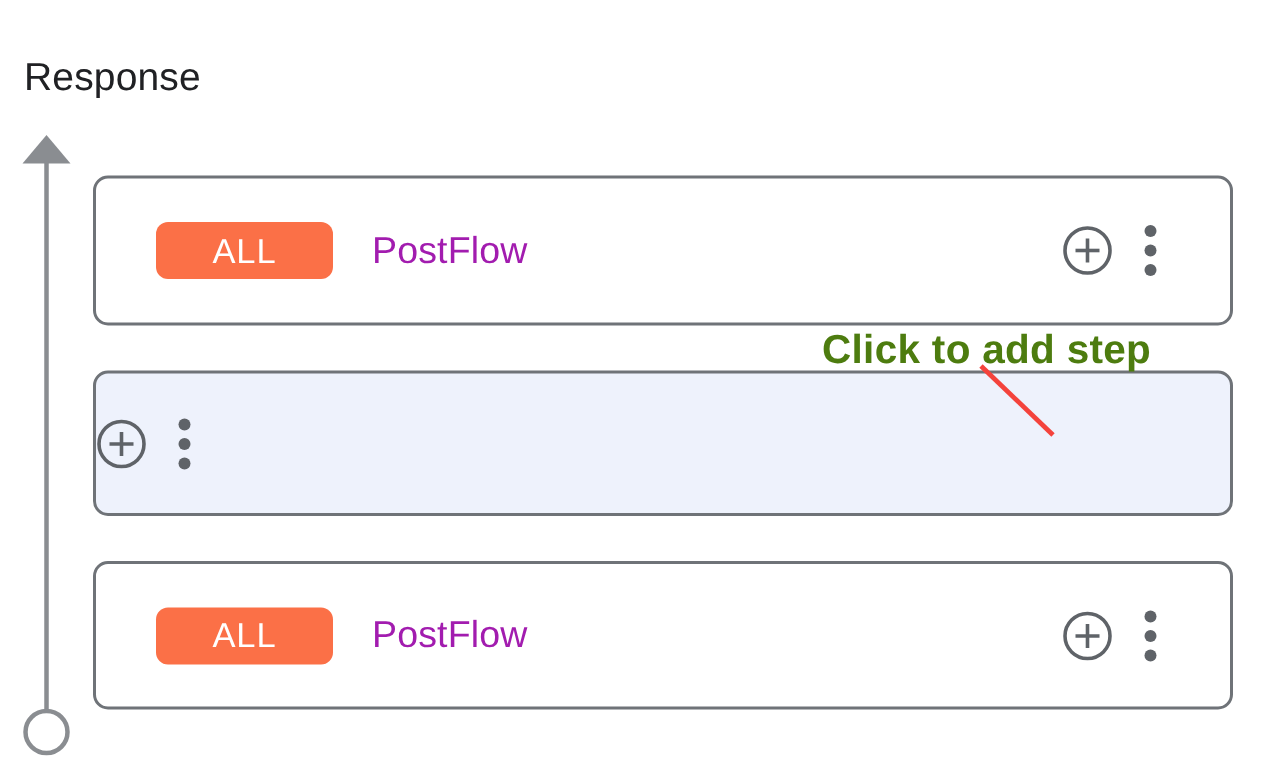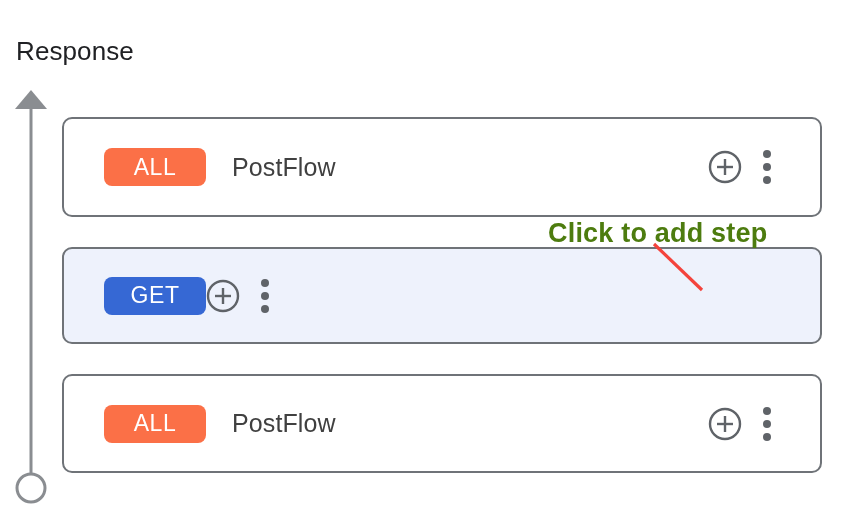--- a/index.html
+++ b/index.html
@@ -58,40 +58,40 @@
     background: #ffffff;
     display: flex;
     align-items: center;
   }
   .flow-card.card-0 { height: 100px; margin-bottom: 30px; }
   .flow-card.card-1 { height: 97px;  margin-bottom: 30px; background: #eef2fc; }
   .flow-card.card-2 { height: 99px; }
 
   .badge {
     margin-left: 40px;
-    width: 102px;
+    width: 118px;
     height: 38px;
     border-radius: 8px;
     display: flex;
     align-items: center;
     justify-content: center;
     color: #ffffff;
     font-size: 23px;
     font-weight: 400;
     letter-spacing: 0.6px;
     flex: none;
   }
   .badge.badge-all { background: #fb7047; }
   .badge.badge-get { background: #3668d4; }
 
   .row-label {
     margin-left: 26px;
     font-size: 25px;
     font-weight: 400;
-    color: #404040;
+    color: #a21caf;
     letter-spacing: 0.1px;
     white-space: nowrap;
     flex: 1 1 auto;
   }
 
   .row-actions {
     display: flex;
     align-items: center;
     flex: none;
     margin-right: 48px;
@@ -167,21 +167,20 @@
         </svg>
         <div class="kebab-btn">
           <i></i>
           <i></i>
           <i></i>
         </div>
       </div>
     </div>
 
     <div class="flow-card card-1">
-      <div class="badge badge-get">GET</div>
       <div class="row-actions">
         <svg class="add-step-btn" viewBox="0 0 34 34">
           <circle cx="17" cy="17" r="15" fill="none" stroke="#5f6368" stroke-width="2.4"></circle>
           <line x1="17" y1="9" x2="17" y2="25" stroke="#5f6368" stroke-width="2.4"></line>
           <line x1="9" y1="17" x2="25" y2="17" stroke="#5f6368" stroke-width="2.4"></line>
         </svg>
         <div class="kebab-btn">
           <i></i>
           <i></i>
           <i></i>

